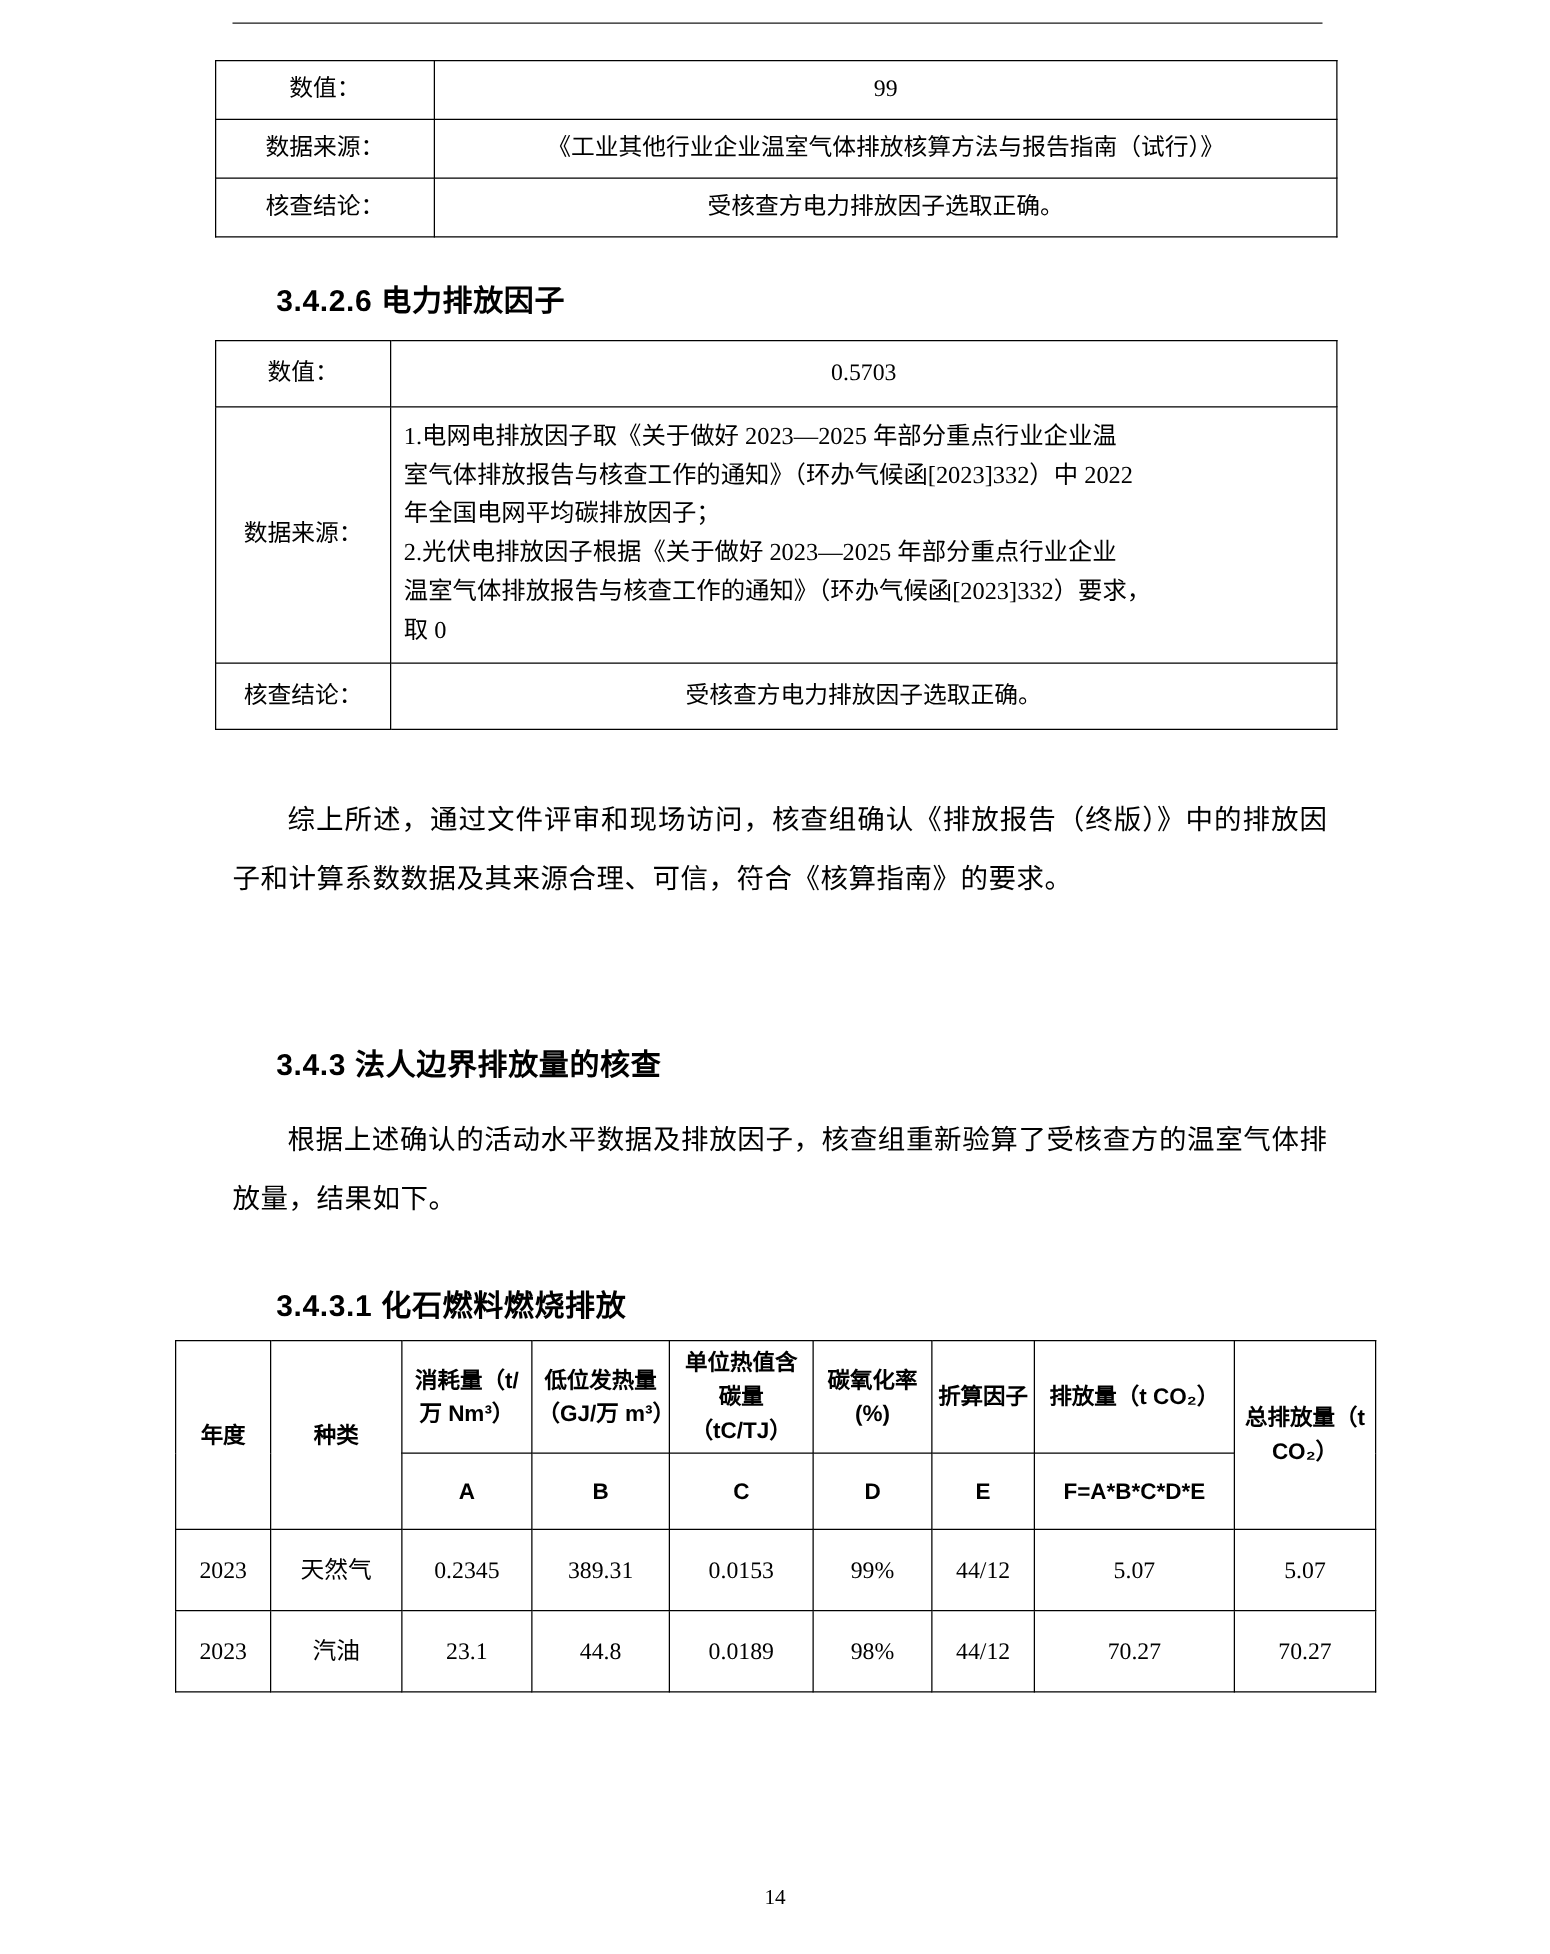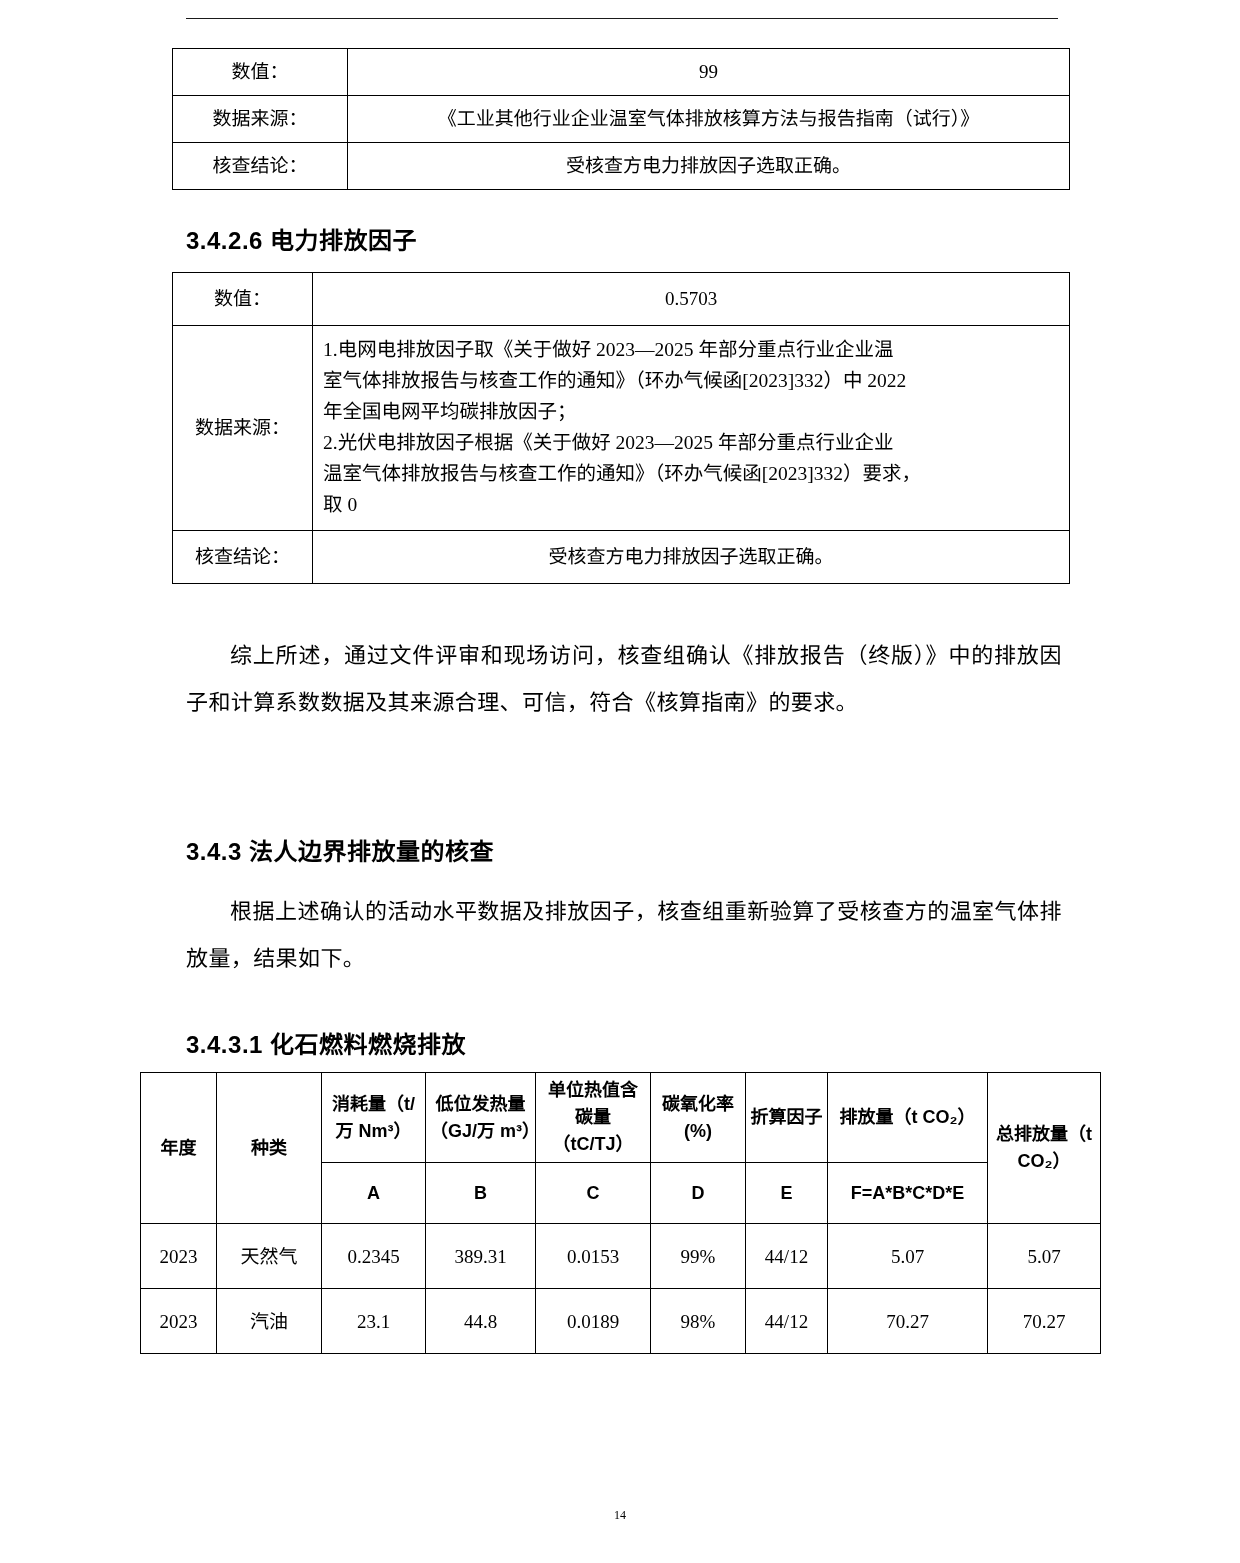--- a/index.html
+++ b/index.html
@@ -55,20 +55,21 @@
   }
   #table-oxidation td { height: 34px; line-height: 28px; }
   #table-oxidation td.label { width: 175px; }
 
   
   .heading {
     font-family: "Liberation Sans", sans-serif;
     font-weight: bold;
     font-size: 24px;
     letter-spacing: 0.5px;
+    margin-left: 35px;
   }
   #heading-3426 {
     position: absolute;
     left: 186px;
     top: 221px;
   }
 
   
   #table-electricity {
     position: absolute;
@@ -145,21 +146,21 @@
   }
   #table-fossil td.data { height: 56px; font-size: 19px; }
 
   
   .page-number {
     position: absolute;
     left: 0;
     top: 1508px;
     width: 1240px;
     text-align: center;
-    font-size: 12px;
+    font-size: 17px;
     font-family: "Liberation Serif", serif;
   }
 </style>
 </head>
 <body>
 
 <div class="page">
 
   <div class="top-rule"></div>
 

